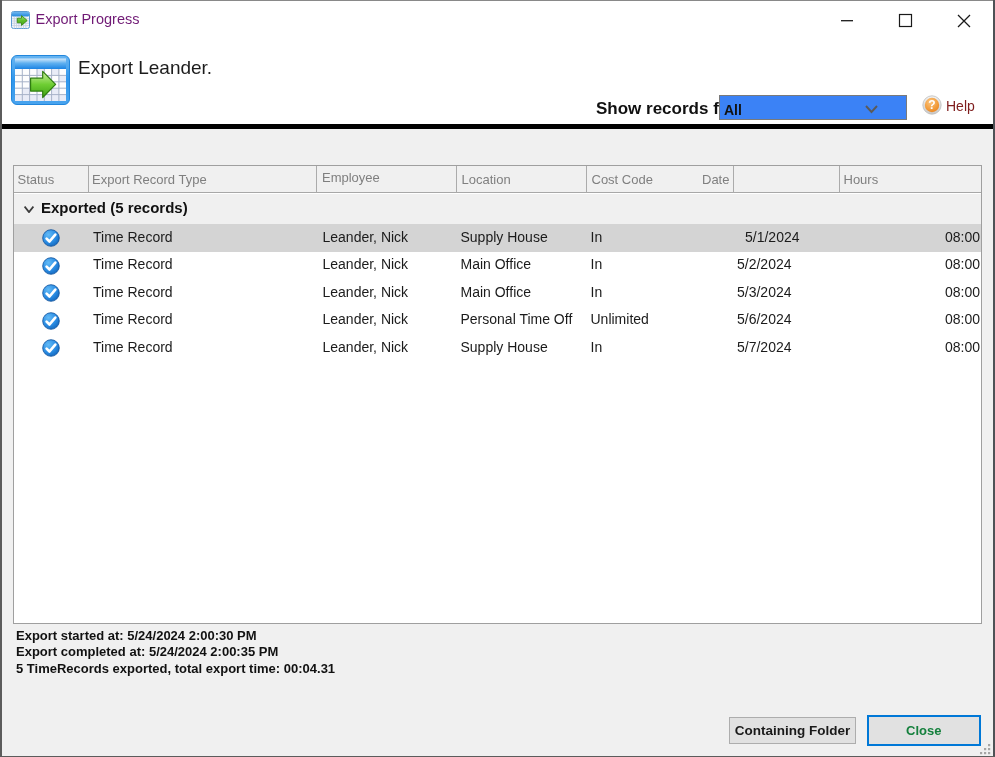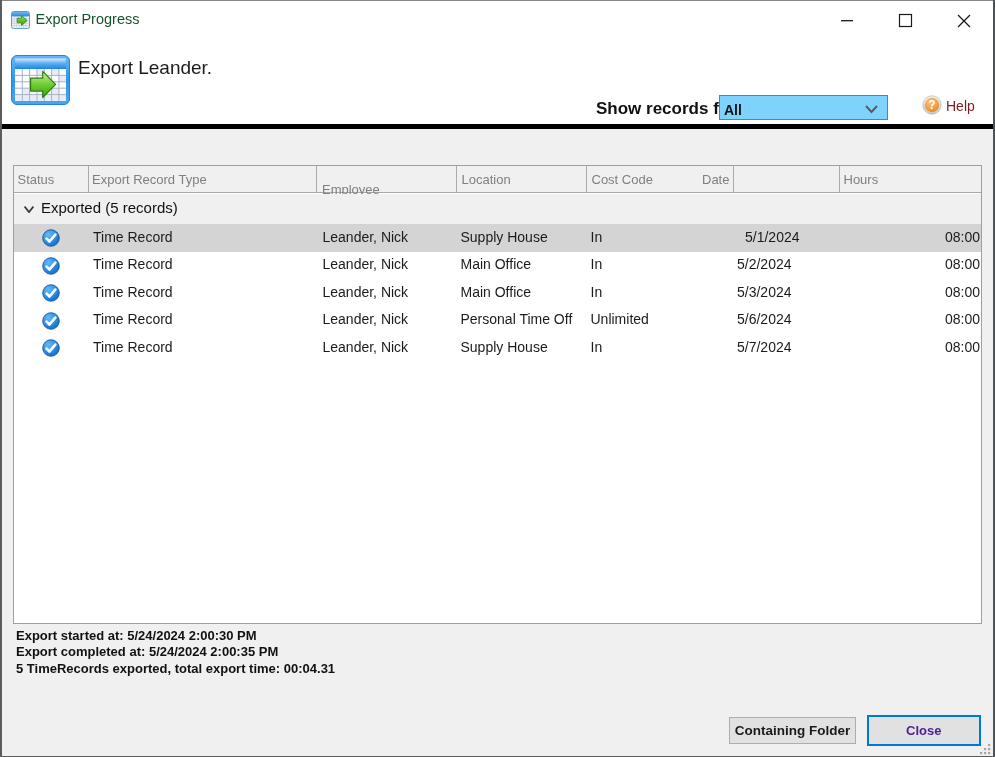--- a/index.html
+++ b/index.html
@@ -26,21 +26,21 @@
         <stop offset="1" stop-color="#44a315"></stop>
     </linearGradient>
   </defs>
   <rect x="0.5" y="0.5" width="18" height="17" rx="2" fill="#f2f6fb" stroke="#5b9bd3"></rect>
   <rect x="1" y="1" width="17" height="4.5" rx="1" fill="url(#tb)"></rect>
   <g stroke="#c3cede" stroke-width="0.8">
     <path d="M1,7.7h17M1,10h17M1,12.3h17M1,14.6h17M3.3,5.5v12M5.6,5.5v12M7.9,5.5v12M10.2,5.5v12M12.5,5.5v12M14.8,5.5v12" fill="none"></path>
   </g>
   <path d="M6.3,7.2h4.2V4.6L16.2,9.5 L10.5,14.4v-2.6H6.3z" fill="url(#ta)" stroke="#3a8c12" stroke-width="0.9" stroke-linejoin="round"></path>
 </svg>
-<div class="abs" style="left:35.5px;top:11px;font-size:14.5px;color:#14532d">Export Progress</div>
+<div class="abs" style="left:35.5px;top:11px;font-size:14.5px;color:#701a75">Export Progress</div>
 
 <svg class="abs" style="left:830px;top:8px" width="150" height="25" viewBox="0 0 150 25">
   <path d="M11,12.7h12" stroke="#1a1a1a" stroke-width="1.3" fill="none"></path>
   <rect x="69.5" y="6.5" width="12" height="12" stroke="#1a1a1a" stroke-width="1.2" fill="none"></rect>
   <path d="M128,7 L140,19 M140,7 L128,19" stroke="#1a1a1a" stroke-width="1.3" fill="none"></path>
 </svg>
 
 <svg class="abs" style="left:11px;top:55px" width="59" height="50" viewBox="0 0 59 50">
   <defs>
     <linearGradient id="bord" x1="0" y1="0" x2="0" y2="1">
@@ -75,21 +75,21 @@
   <g stroke="#a7b2c8" stroke-width="1">
     <path d="M4,20.4h51M4,26.8h51M4,33.2h51M4,39.6h51" fill="none"></path>
     <path d="M11.3,14v32M18.6,14v32M26,14v32M33.3,14v32M40.6,14v32M47.9,14v32" fill="none"></path>
   </g>
   <path d="M19.6,23.2 h12.1 v-6.9 L44.6,29.4 L31.7,42.5 v-6.4 H19.6z" fill="url(#arr)" stroke="#2f7d10" stroke-width="1.2" stroke-linejoin="round"></path>
 </svg>
 
 <div class="abs" style="left:78px;top:56.5px;font-size:19px;color:#1c1c1c">Export Leander.</div>
 
 <div class="abs" style="left:596px;top:99px;font-size:17px;font-weight:bold;color:#111">Show records for:</div>
-<div class="abs" style="left:719px;top:95px;width:169px;height:25px;background:#7dd3fc;border:1px solid #7a7a7a">
+<div class="abs" style="left:719px;top:95px;width:188px;height:25px;background:#3b82f6;border:1px solid #7a7a7a">
   <div class="abs" style="left:4px;top:5.5px;font-size:14px;font-weight:bold;color:#111">All</div>
   <svg class="abs" style="left:144.5px;top:9px" width="13" height="9" viewBox="0 0 13 9">
     <path d="M1,1 L6.5,7 L12,1" stroke="#5a5a5a" stroke-width="1.9" fill="none"></path>
   </svg>
 </div>
 
 <svg class="abs" style="left:922px;top:95px" width="20" height="20" viewBox="0 0 20 20">
   <defs>
     <radialGradient id="hg" cx="0.4" cy="0.3" r="0.8">
       <stop offset="0" stop-color="#fcc57e"></stop>
@@ -105,38 +105,38 @@
   <circle cx="10" cy="10" r="7.2" fill="url(#hg)"></circle>
   <text x="10" y="14.2" font-family="Liberation Sans" font-size="12" font-weight="bold" fill="#fff" text-anchor="middle">?</text>
 </svg>
 <div class="abs" style="left:946px;top:98px;font-size:14px;color:#7f1d1d">Help</div>
 
 <div class="abs" style="left:13px;top:165px;width:969px;height:459px;background:#fff;border:1px solid #9f9f9f">
 
   <div class="abs" style="left:0;top:0;width:967px;height:27px;background:#f0f0f0;border-bottom:1px solid #a8a8a8;font-size:13px;color:#7f7f7f">
     <div class="abs" style="left:3.5px;top:6px">Status</div>
     <div class="abs" style="left:78px;top:6px">Export Record Type</div>
-    <div class="abs" style="left:308px;top:16px">Employee</div>
+    <div class="abs" style="left:308px;top:4px">Employee</div>
     <div class="abs" style="left:447.5px;top:6px">Location</div>
     <div class="abs" style="left:577.5px;top:6px">Cost Code</div>
     <div class="abs" style="left:688px;top:6px">Date</div>
     <div class="abs" style="left:829.5px;top:6px">Hours</div>
     <div class="abs" style="left:73.5px;top:0;width:1px;height:27px;background:#ababab"></div>
     <div class="abs" style="left:302px;top:0;width:1px;height:27px;background:#ababab"></div>
     <div class="abs" style="left:442px;top:0;width:1px;height:27px;background:#ababab"></div>
     <div class="abs" style="left:572px;top:0;width:1px;height:27px;background:#ababab"></div>
     <div class="abs" style="left:718.5px;top:0;width:1px;height:27px;background:#ababab"></div>
     <div class="abs" style="left:824.5px;top:0;width:1px;height:27px;background:#ababab"></div>
   </div>
 
   <div class="abs" style="left:0;top:28px;width:967px;height:30px;background:#f0f0f0">
     <svg class="abs" style="left:10px;top:11.5px" width="10" height="7" viewBox="0 0 10 7">
       <path d="M0.6,0.6 L5,6.1 L9.4,0.6" stroke="#3c3c3c" stroke-width="1.8" fill="none"></path>
     </svg>
-    <div class="abs" style="left:27px;top:5px;font-size:15px;font-weight:normal;color:#111">Exported (5 records)</div>
+    <div class="abs" style="left:27px;top:5px;font-size:15px;font-weight:bold;color:#111">Exported (5 records)</div>
   </div>
 
   <div class="abs" style="left:0;top:58.0px;width:967px;height:27.5px;background:#d4d4d4;font-size:14px;color:#1b1b1b">
     <svg class="abs" style="left:28px;top:5px" width="18" height="18" viewBox="0 0 18 18">
       <defs>
           <radialGradient id="ck0" cx="0.35" cy="0.3" r="0.9">
       <stop offset="0" stop-color="#64bbf6"></stop>
             <stop offset="0.5" stop-color="#2b8de4"></stop>
             <stop offset="1" stop-color="#0a58ac"></stop>
       </radialGradient>
@@ -229,21 +229,21 @@
   </div>
 </div>
 
 <div class="abs" style="left:16px;top:627.5px;font-size:13px;font-weight:bold;line-height:16.6px;color:#111">
 Export started at: 5/24/2024 2:00:30 PM<br>
 Export completed at: 5/24/2024 2:00:35 PM<br>
 5 TimeRecords exported, total export time: 00:04.31
 </div>
 
 <div class="abs" style="left:729px;top:717px;width:127px;height:27px;background:#e1e1e1;border:1px solid #adadad;font-size:13.5px;font-weight:bold;color:#1a1a1a;text-align:center;line-height:25px">Containing Folder</div>
-<div class="abs" style="left:867px;top:715px;width:113.5px;height:31px;background:#e1e1e1;border:2px solid #0078d7;font-size:13px;font-weight:bold;color:#4c1d95;text-align:center;line-height:27px">Close</div>
+<div class="abs" style="left:867px;top:715px;width:113.5px;height:31px;background:#e1e1e1;border:2px solid #0078d7;font-size:13px;font-weight:bold;color:#15803d;text-align:center;line-height:27px">Close</div>
 
 <svg class="abs" style="left:979px;top:743px" width="13" height="13" viewBox="0 0 13 13">
   <g fill="#a5a5a5">
     <rect x="9" y="1" width="2.2" height="2.2"></rect>
     <rect x="5" y="5" width="2.2" height="2.2"></rect>
       <rect x="9" y="5" width="2.2" height="2.2"></rect>
     <rect x="1" y="9" width="2.2" height="2.2"></rect>
       <rect x="5" y="9" width="2.2" height="2.2"></rect>
       <rect x="9" y="9" width="2.2" height="2.2"></rect>
   </g>

